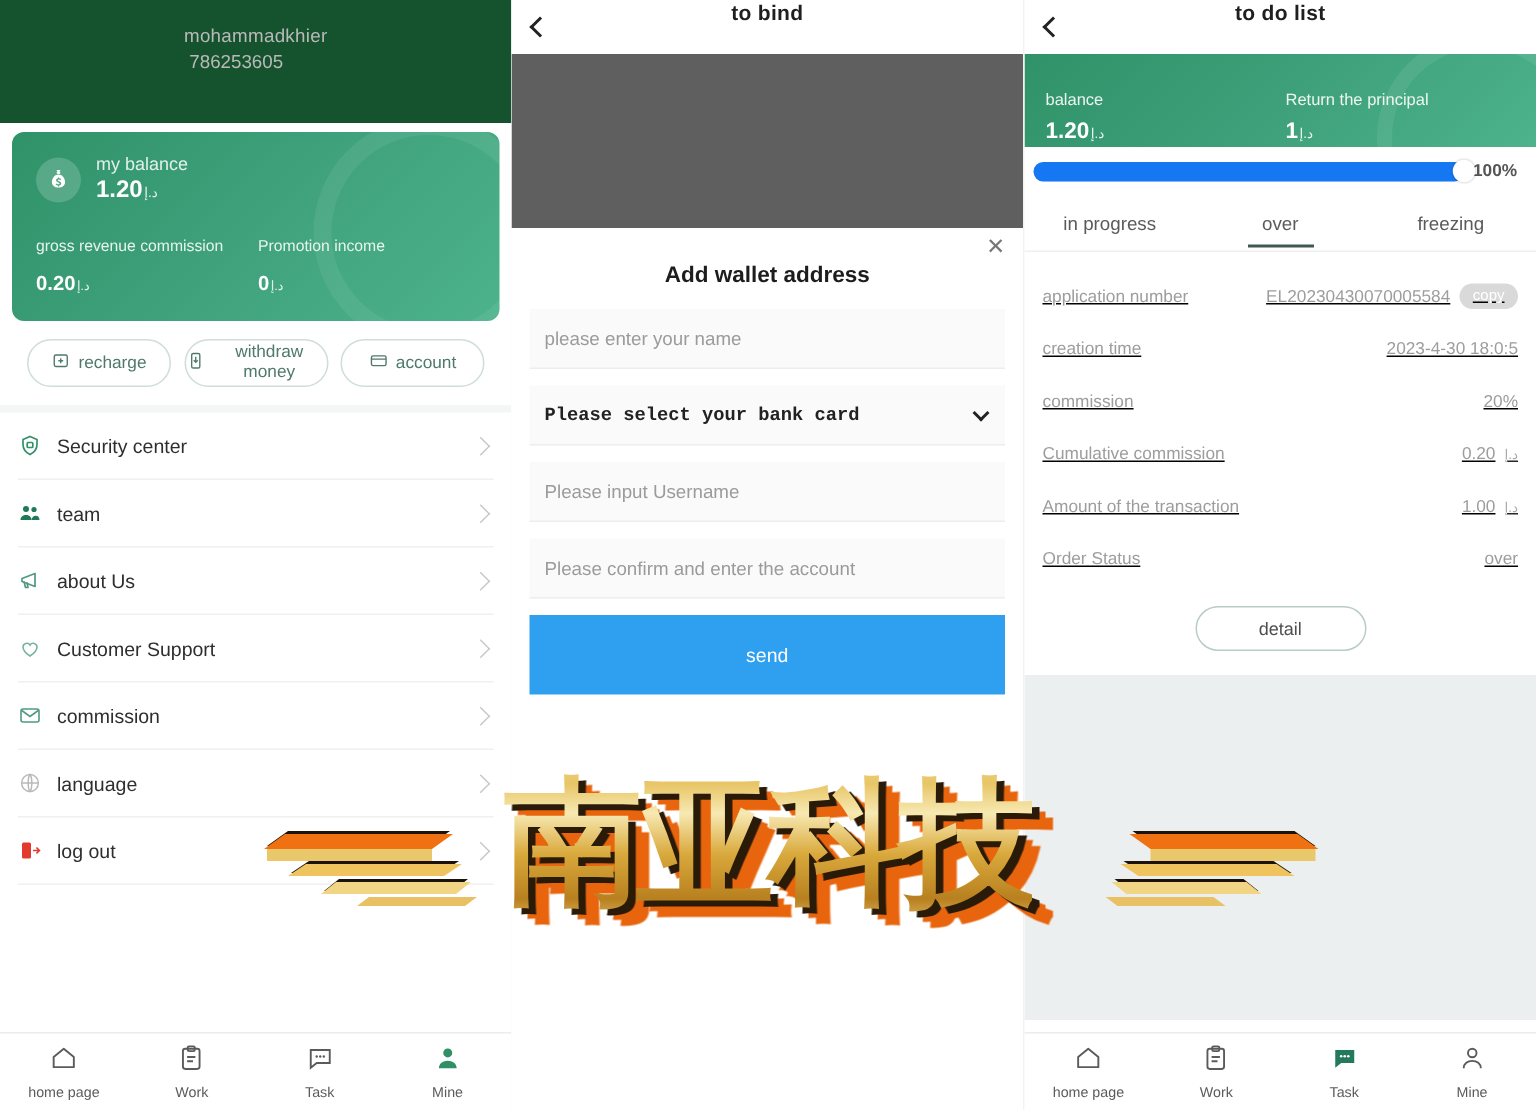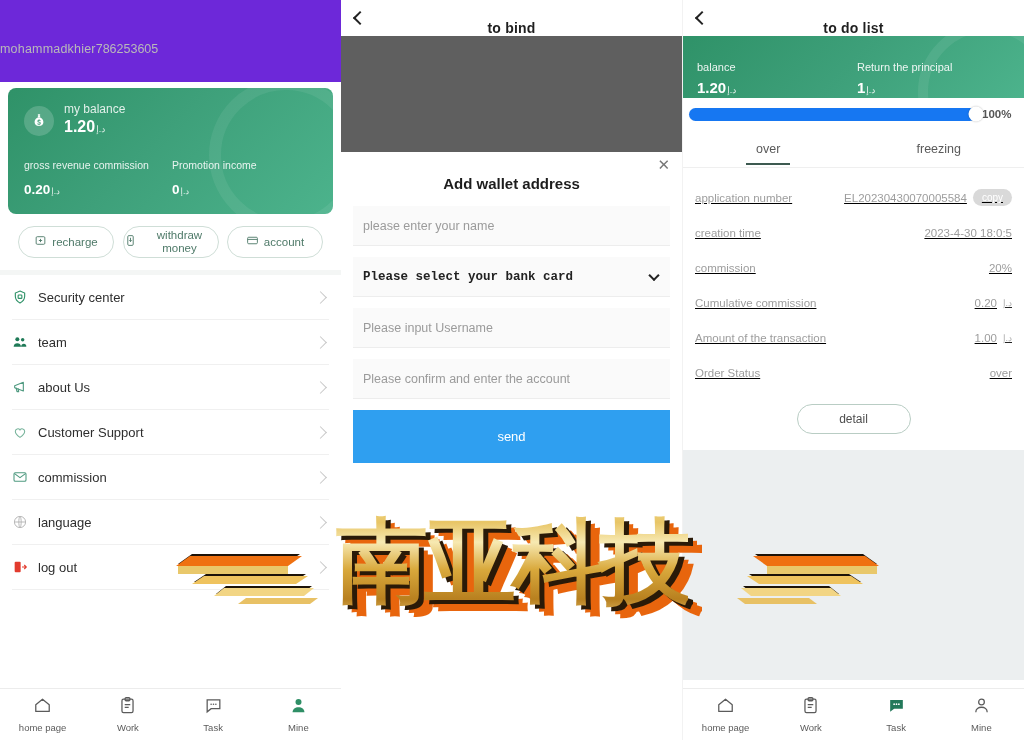--- a/index.html
+++ b/index.html
@@ -23,21 +23,21 @@
   }
   #panel-left   { left: 0; }
   #panel-mid    { left: 341px; }
   #panel-right  { left: 683px; }
 
   
   .appbar {
     position: relative;
     height: 36px;
     background: #ffffff;
-    display: flex; align-items: flex-end; justify-content: center;
+    display: flex; align-items: flex-start; justify-content: center;
   }
   .appbar .title {
     font-size: 14px; font-weight: bold; color: #1f1f1f;
     letter-spacing: .2px;
   }
   .back-chevron {
     position: absolute; left: 12px; top: 50%;
     transform: translateY(-50%);
     width: 14px; height: 14px;
     display: flex; align-items: center; justify-content: center;
@@ -48,23 +48,23 @@
     width: 8px; height: 8px;
     border-left: 2.4px solid #222;
     border-bottom: 2.4px solid #222;
     transform: rotate(45deg);
     display: block;
   }
 
   
   .profile {
     height: 82px;
-    background: #6d28d9;
+    background: #14532d;
     padding: 16px 0 0 0;
-    display: flex; flex-direction: row;
+    display: flex; flex-direction: column;
     align-items: center;
   }
   .profile .uname {
     font-size: 12.5px; color: #b9b9b9; line-height: 17px;
     letter-spacing: .2px;
   }
   .profile .uid {
     font-size: 12.5px; color: #b9b9b9; line-height: 17px;
     align-self: center;
     margin-right: 26px;
@@ -601,20 +601,21 @@
 
     <div class="progress-row">
       <div class="progress-track">
         <div class="progress-fill" id="progress-fill" style="width: 100%;"></div>
         <div class="progress-knob" id="progress-knob" style="left: 100%;"></div>
       </div>
       <span class="progress-pct">100%</span>
     </div>
 
     <div class="tabs">
+      <div class="tab">in progress</div>
       <div class="tab active">over</div>
       <div class="tab">freezing</div>
     </div>
 
     <div class="order-card">
       <div class="order-row">
         <span class="k">application number</span>
         <span class="v">
           <span>EL20230430070005584</span>
           <span class="copy-chip">copy</span>

